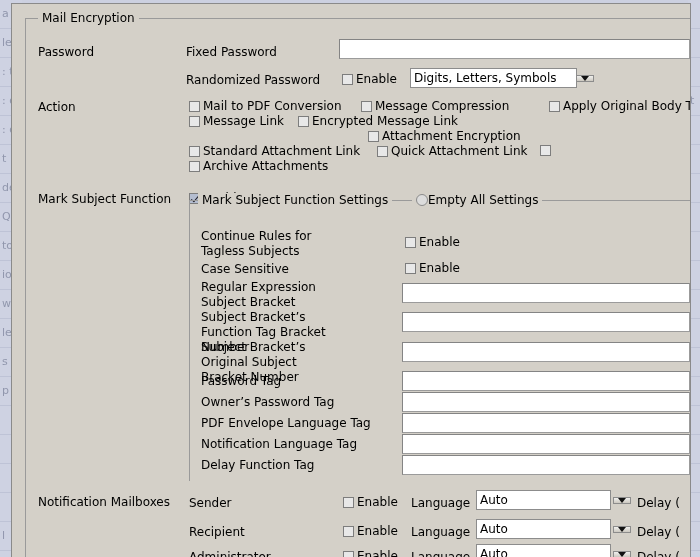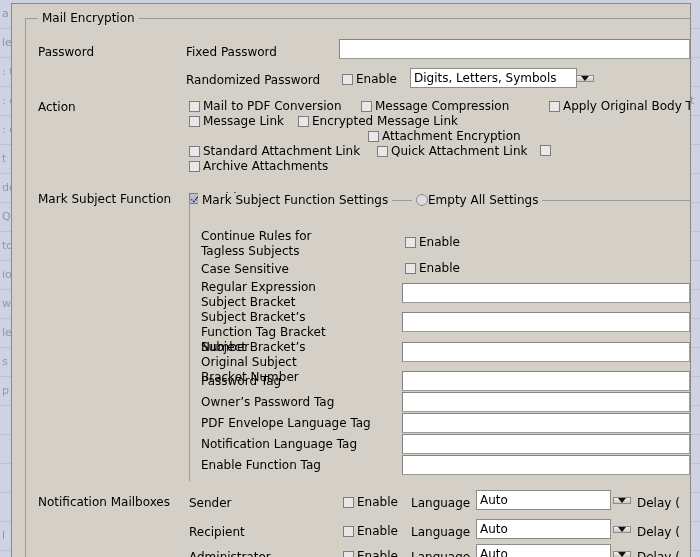--- a/index.html
+++ b/index.html
@@ -375,21 +375,21 @@
 
   <div class="field-label nowrap" style="left:189px; top:391px;">Owner’s Password Tag</div>
   <div class="textfield" style="left:390px; top:388px; width:288px;"></div>
 
   <div class="field-label nowrap" style="left:189px; top:412px;">PDF Envelope Language Tag</div>
   <div class="textfield" style="left:390px; top:409px; width:288px;"></div>
 
   <div class="field-label nowrap" style="left:189px; top:433px;">Notification Language Tag</div>
   <div class="textfield" style="left:390px; top:430px; width:288px;"></div>
 
-  <div class="field-label nowrap" style="left:189px; top:454px;">Enable Function Tag</div>
+  <div class="field-label nowrap" style="left:189px; top:454px;">Delay Function Tag</div>
   <div class="textfield" style="left:390px; top:451px; width:288px;"></div>
 
   <div class="section-label" style="left:26px; top:491px;">Notification Mailboxes</div>
 
   <div class="field-label nowrap" style="left:177px; top:492px;">Sender</div>
   <div class="cb" style="left:331px; top:492px;">
     <span class="cb-box"></span>
     <span class="cb-label">Enable</span>
   </div>
   <div class="field-label nowrap" style="left:399px; top:492px;">Language</div>

